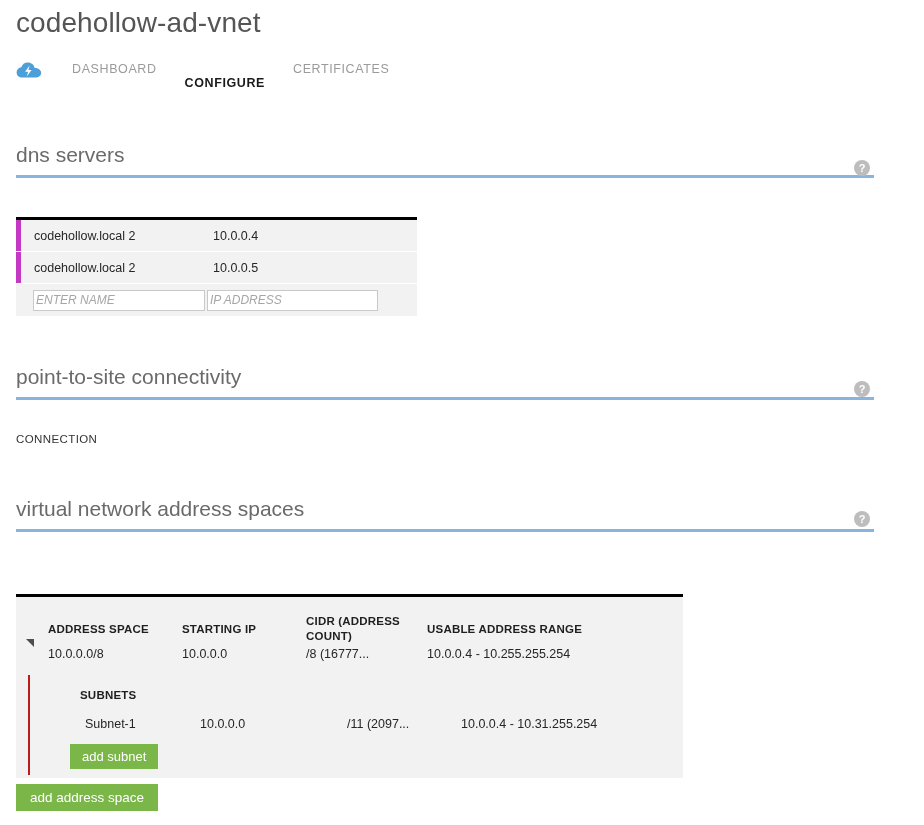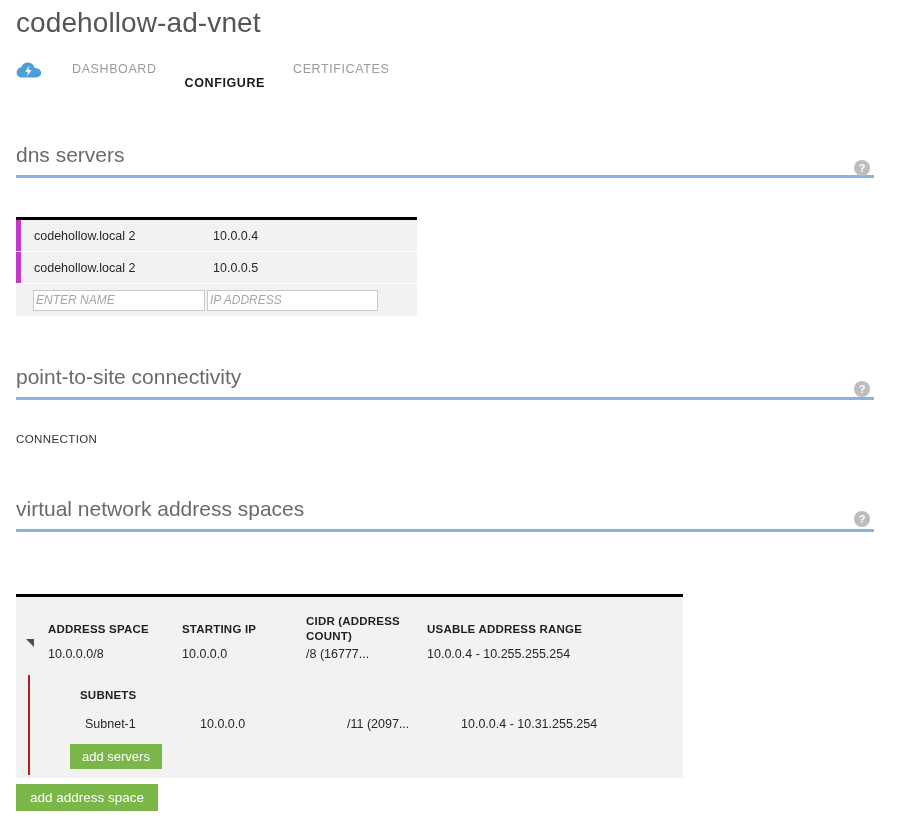--- a/index.html
+++ b/index.html
@@ -254,19 +254,19 @@
     <div class="subnet-group">
       <span class="subnets-label">SUBNETS</span>
 
       <div class="subnet-row">
         <span class="s0">Subnet-1</span>
         <span class="s1">10.0.0.0</span>
         <span class="s2">/11 (2097...</span>
         <span class="s3">10.0.0.4 - 10.31.255.254</span>
       </div>
 
-      <button class="btn-green btn-add-subnet">add servers</button>
+      <button class="btn-green btn-add-subnet">add subnet</button>
     </div>
   </div>
 
   <button class="btn-green btn-add-space">add address space</button>
 
 </div>
 
 </body></html>

